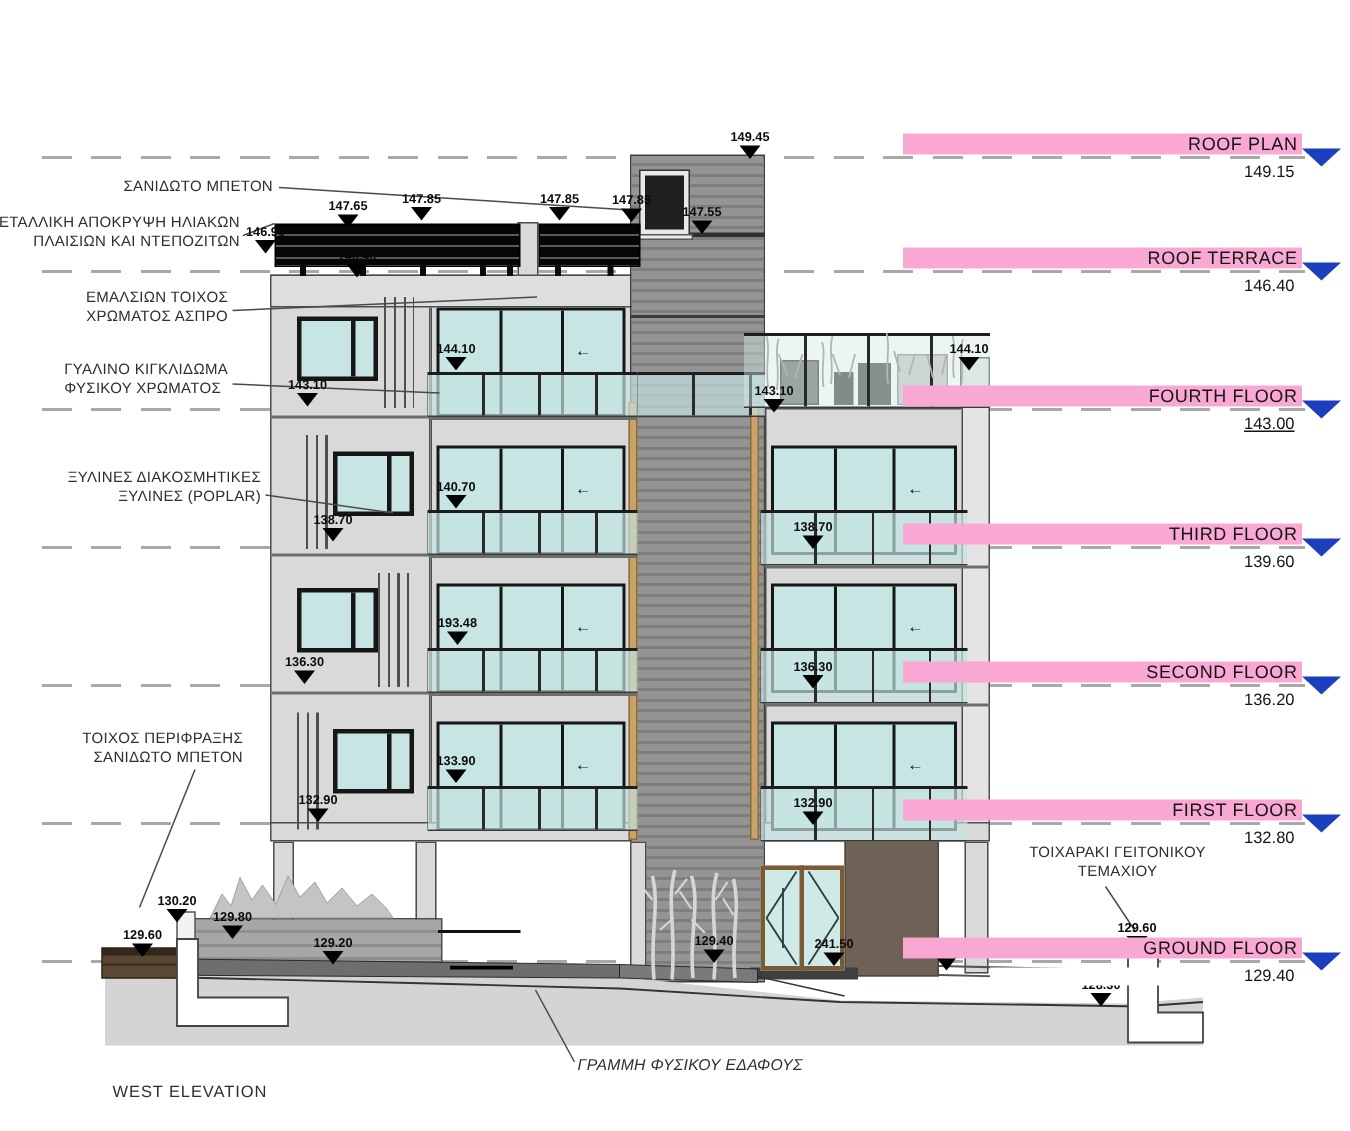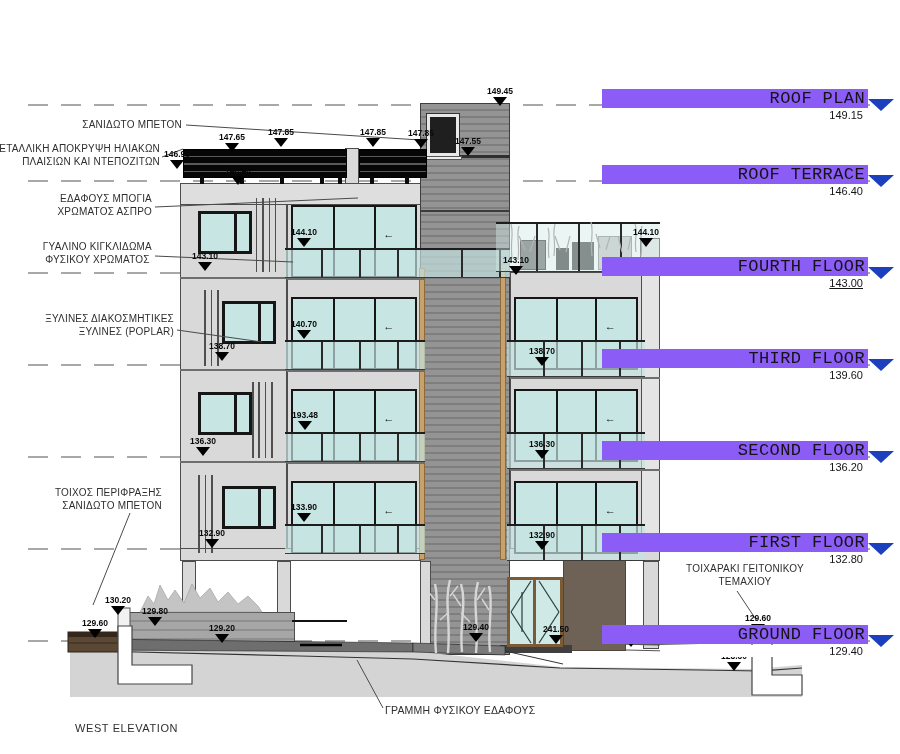--- a/index.html
+++ b/index.html
@@ -1,22 +1,22 @@
 <!DOCTYPE html>
 <html><head>
 <meta charset="utf-8">
 <style>
   html,body{margin:0;padding:0;background:#fff;}
   .canvas{position:relative;width:900px;height:754px;background:#ffffff;overflow:hidden;
           font-family:"Liberation Sans", sans-serif;}
   
   .lvl-line{position:absolute;left:28px;width:842px;height:2px;z-index:4;
     background:repeating-linear-gradient(90deg,#a8a8a8 0 20px,transparent 20px 33px);}
-  .lvl-name{position:absolute;width:260px;text-align:right;font-size:17px;letter-spacing:.4px;
-    color:#141414;background:#8b5cf6;padding:0 3px;z-index:45;white-space:nowrap;font-family:Liberation Mono, monospace;}
+  .lvl-name{position:absolute;width:260px;text-align:right;font-size:12px;letter-spacing:.4px;
+    color:#141414;background:#f9a8d4;padding:0 3px;z-index:45;white-space:nowrap;}
   .lvl-val{position:absolute;width:200px;text-align:right;font-size:11px;color:#141414;
     background:#fff;padding:0 3px;z-index:45;}
   .lvl-tri{position:absolute;width:0;height:0;z-index:46;
     border-left:13px solid transparent;border-right:13px solid transparent;}
   
   .mat{position:absolute;font-size:10px;line-height:12.5px;color:#2e2e2e;z-index:45;
     letter-spacing:.2px;white-space:nowrap;}
   
   .spot{position:absolute;transform:translateX(-50%);display:flex;flex-direction:column;
     align-items:center;z-index:40;}
@@ -286,35 +286,35 @@
       <path d="M155,207 L358,198"></path>
       <path d="M155,256 L293,262"></path>
       <path d="M177,330 L262,342"></path>
       <path d="M130,513 L93,605"></path>
       <path d="M737,591 L757,621"></path>
       <path d="M383,708 L357,660"></path>
     </g>
   </svg>
 
   <div class="title" style="left:75px;top:722px;">WEST ELEVATION</div>
-  <div class="mat" style="left:385px;top:704px;font-size:10.5px;">ΓΡΑΜΜΗ ΦΥΣΙΚΟΥ ΕΔΑΦΟΥΣ</div>
+  <div class="mat" style="left:385px;top:704px;font-size:10.5px;font-style:italic;">ΓΡΑΜΜΗ ΦΥΣΙΚΟΥ ΕΔΑΦΟΥΣ</div>
 
   <div id="matlabels">
       <div class="mat" style="top: 119px; right: 718px; text-align: right;">
         <div>ΣΑΝΙΔΩΤΟ ΜΠΕΤΟΝ</div>
       </div>
       <div class="mat" style="top: 143px; right: 740px; text-align: right;">
         <div>ΜΕΤΑΛΛΙΚΗ ΑΠΟΚΡΥΨΗ  ΗΛΙΑΚΩΝ</div>
         <div>ΠΛΑΙΣΙΩΝ ΚΑΙ ΝΤΕΠΟΖΙΤΩΝ</div>
       </div>
       <div class="mat" style="top: 193px; right: 748px; text-align: right;">
-        <div>ΕΔΑΦΟΥΣ ΜΠΟΓΙΑ</div>
+        <div>ΕΜΑΛΣΙΩΝ ΤΟΙΧΟΣ</div>
         <div>ΧΡΩΜΑΤΟΣ ΑΣΠΡΟ</div>
       </div>
-      <div class="mat" style="top: 241px; right: 748px; text-align: center;">
+      <div class="mat" style="top: 241px; right: 748px; text-align: left;">
         <div>ΓΥΑΛΙΝΟ ΚΙΓΚΛΙΔΩΜΑ</div>
         <div>ΦΥΣΙΚΟΥ ΧΡΩΜΑΤΟΣ</div>
       </div>
       <div class="mat" style="top: 313px; right: 726px; text-align: right;">
         <div>ΞΥΛΙΝΕΣ ΔΙΑΚΟΣΜΗΤΙΚΕΣ</div>
         <div>ΞΥΛΙΝΕΣ (POPLAR)</div>
       </div>
       <div class="mat" style="top: 487px; right: 738px; text-align: right;">
         <div>ΤΟΙΧΟΣ ΠΕΡΙΦΡΑΞΗΣ</div>
         <div>ΣΑΝΙΔΩΤΟ ΜΠΕΤΟΝ</div>

